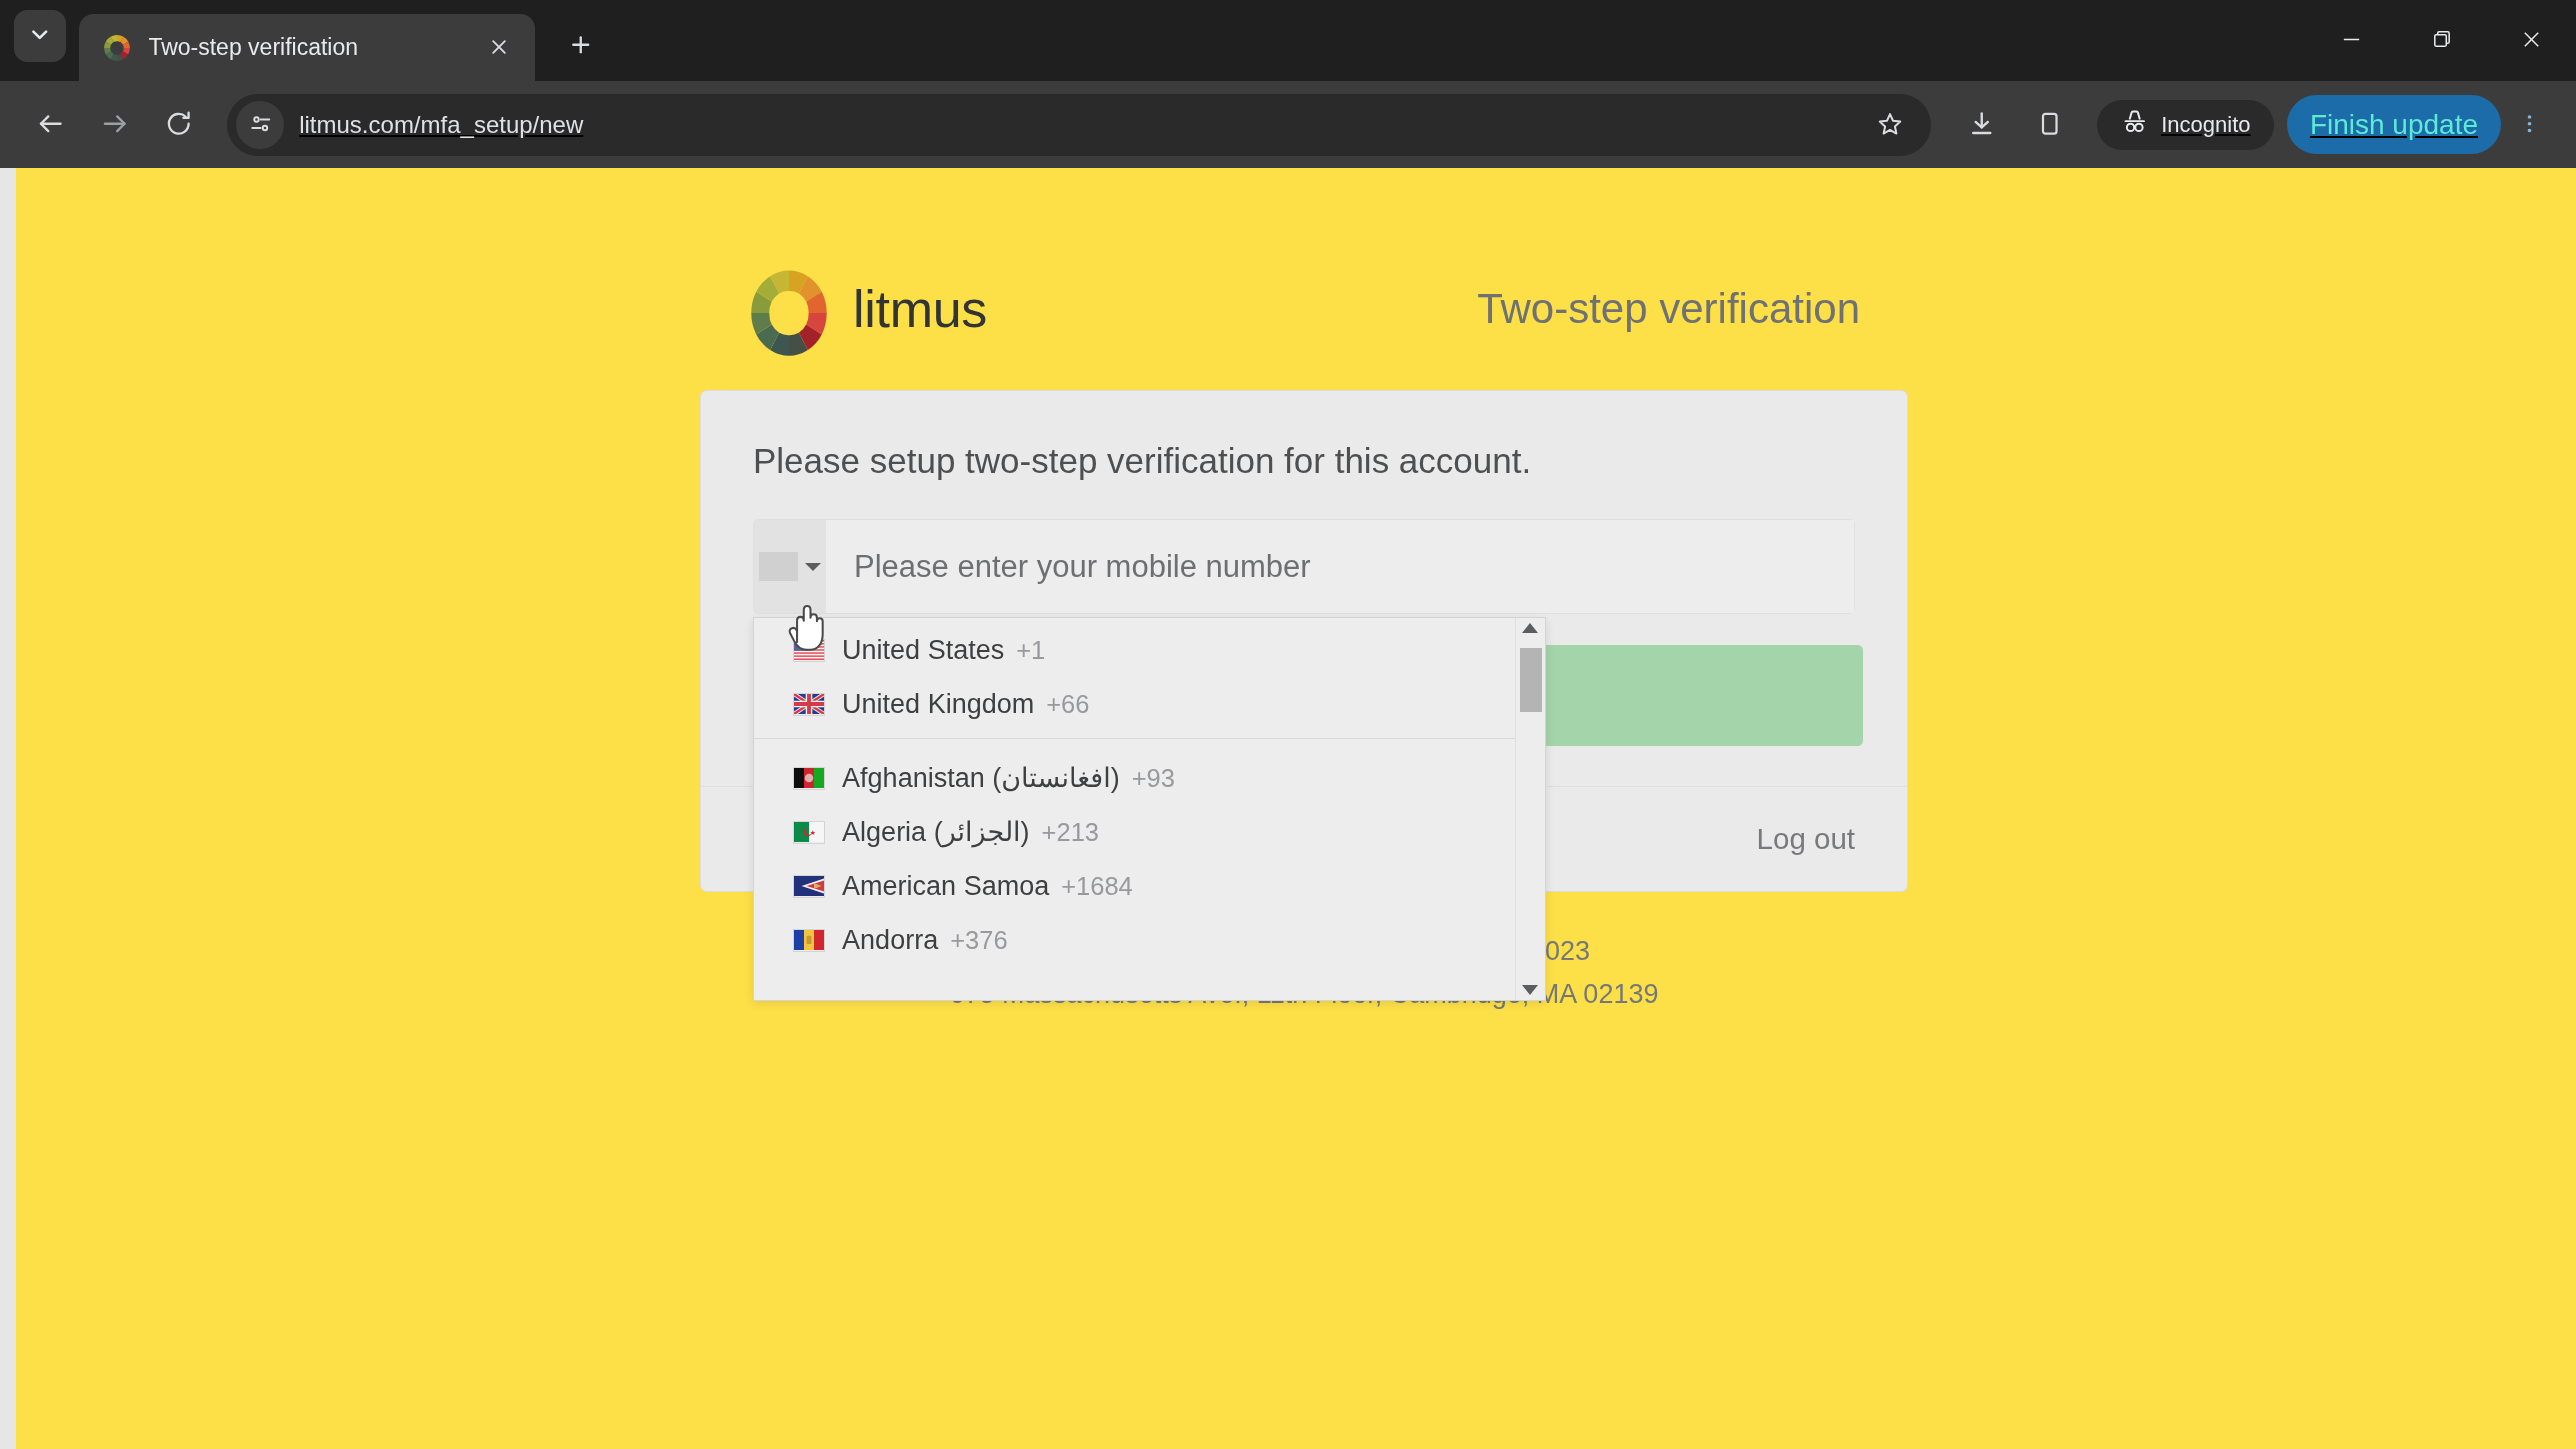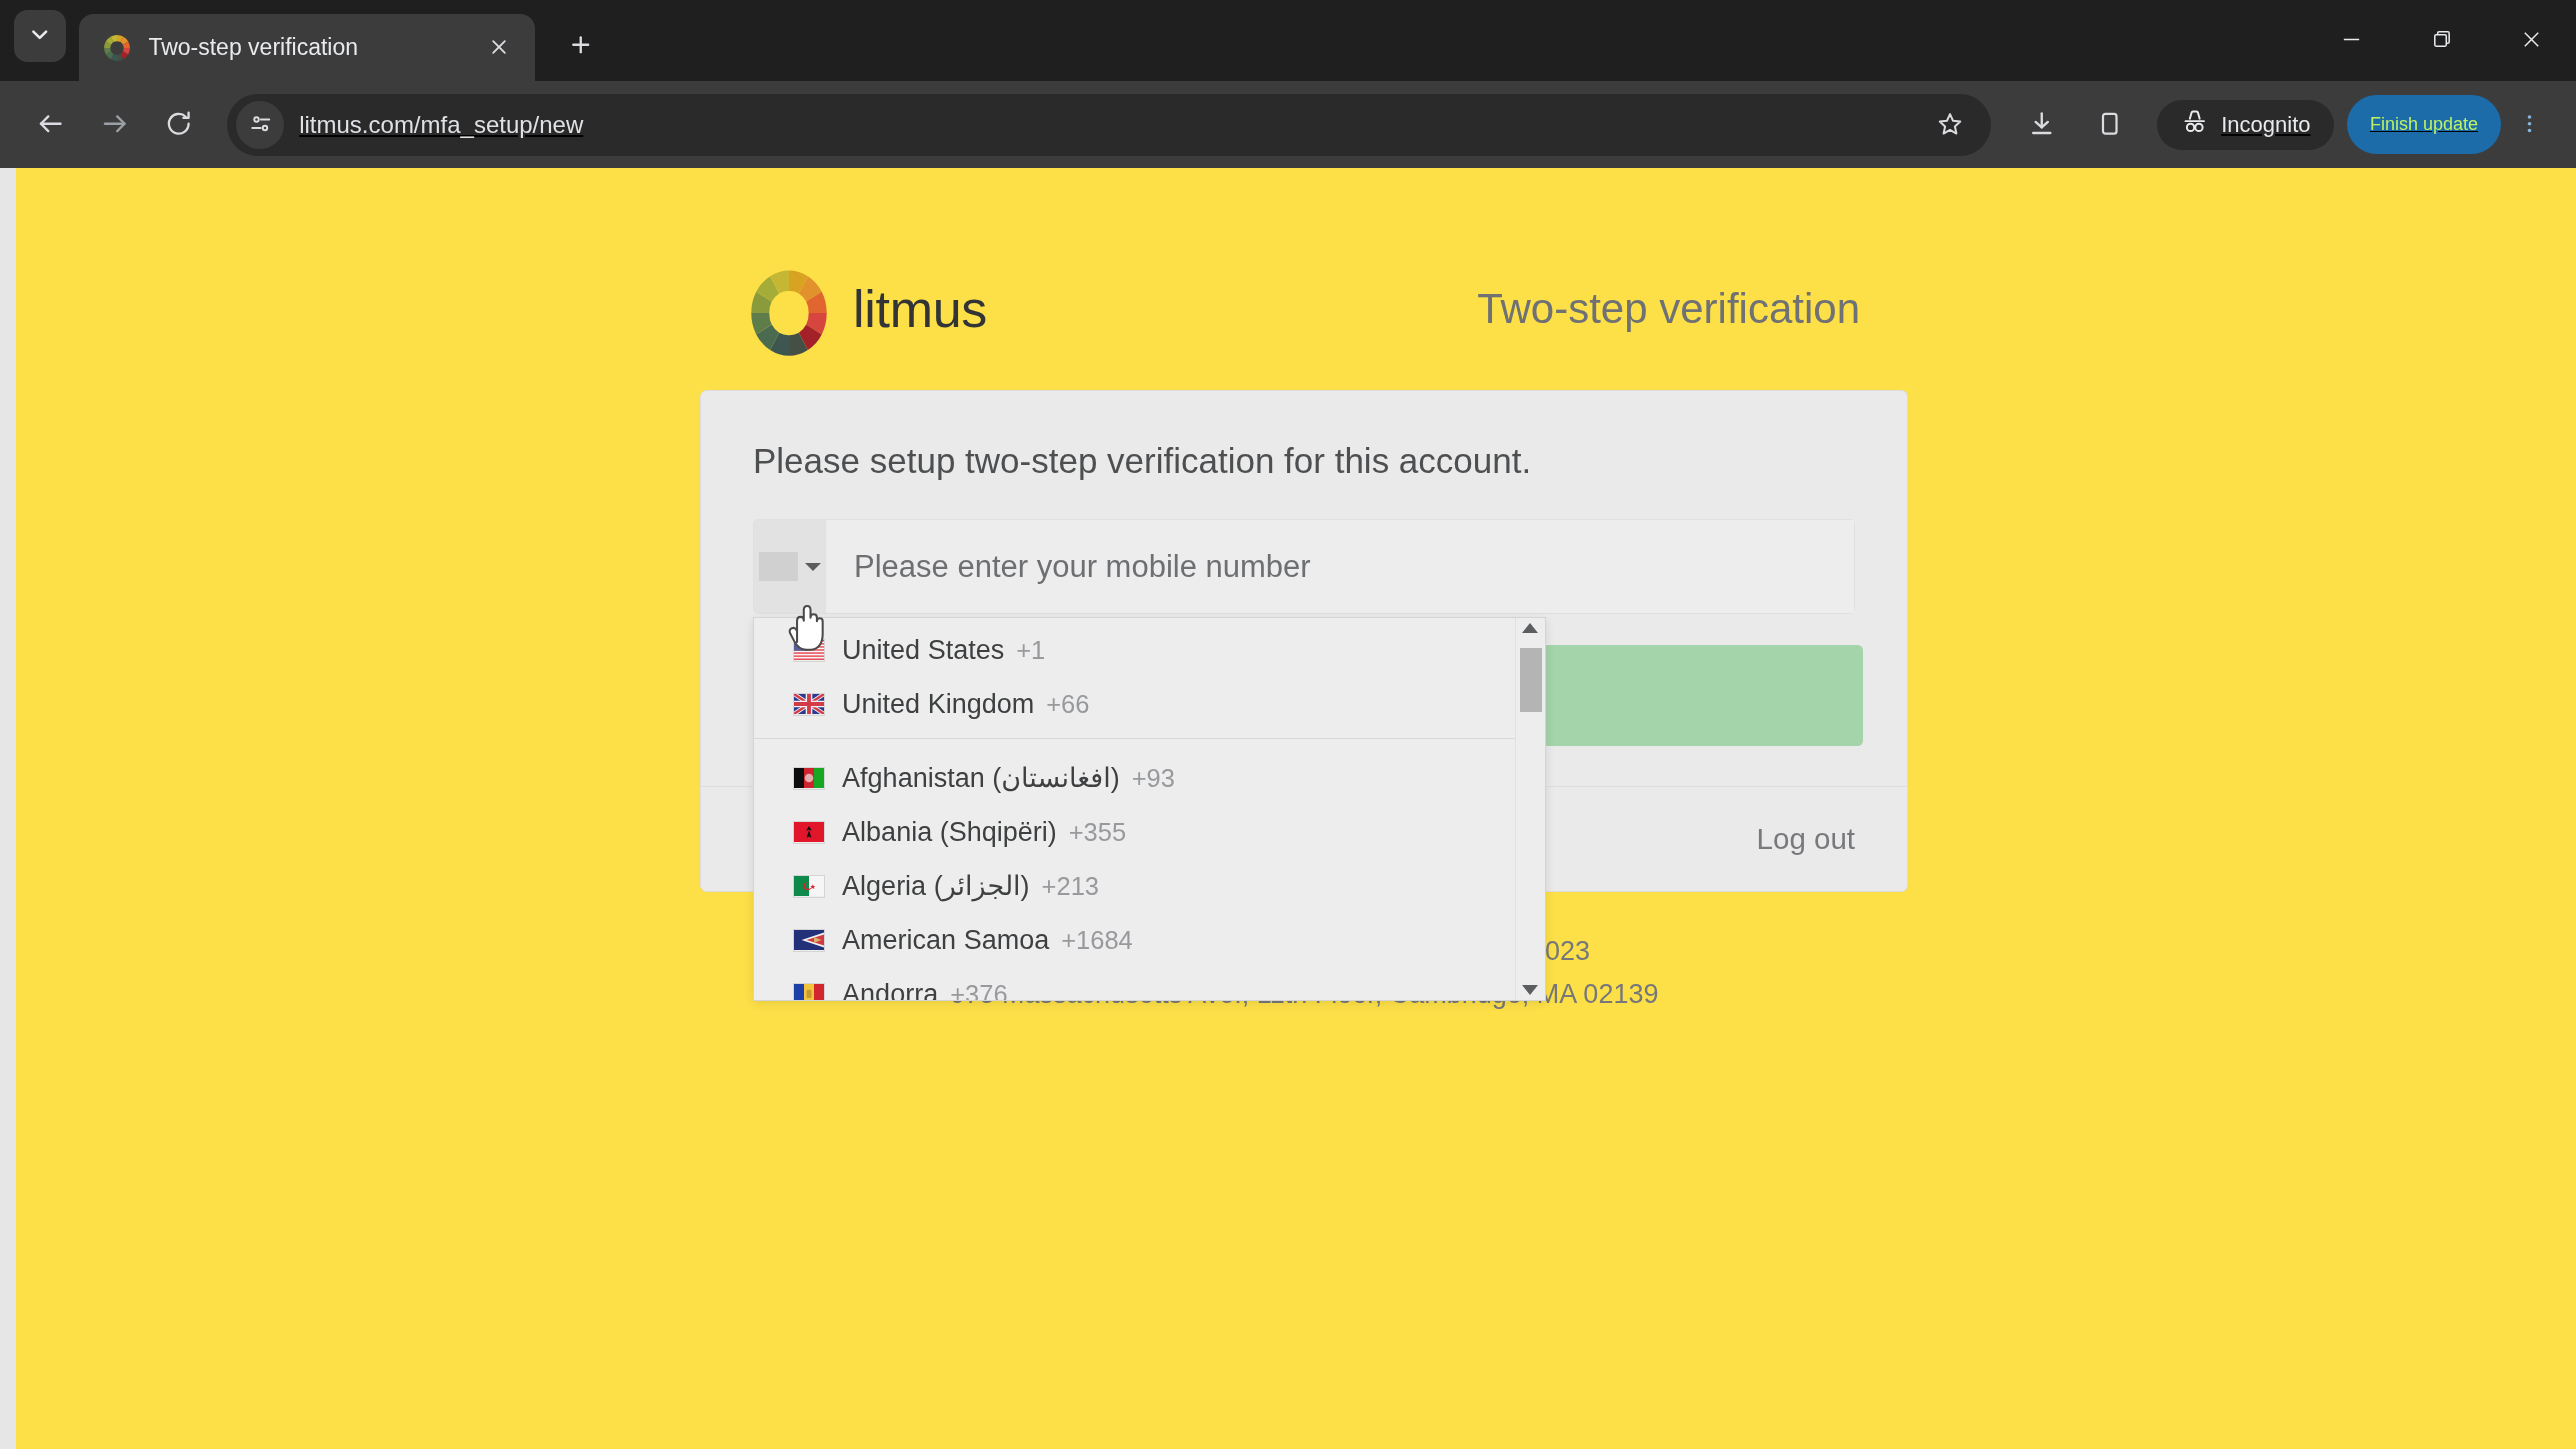--- a/index.html
+++ b/index.html
@@ -109,21 +109,21 @@
     margin-left: 14.8px; flex: 0 0 auto;
   }
   .incognito-pill svg { width: 29.5px; height: 29.5px; margin-right: 12px; }
   .incognito-pill span { color: #e8eaed; font-size: 22px; white-space: nowrap; }
 
   .finish-btn {
     height: 59px; border-radius: 29.5px; background: #1b6ca8;
     display: flex; align-items: center; padding: 0 23px;
     margin-left: 13.4px; flex: 0 0 auto;
   }
-  .finish-btn span { color: #bef264; font-size: 18px; white-space: nowrap; }
+  .finish-btn span { color: #5eead4; font-size: 28px; white-space: nowrap; }
 
   .kebab {
     width: 56px; height: 64px;
     display: flex; align-items: center; justify-content: center;
     flex: 0 0 56px;
   }
   .kebab svg { width: 23px; height: 25.5px; }
 
   
   .viewport {
@@ -550,30 +550,20 @@
                     <span class="flag">
                       <svg viewBox="0 0 24 16" preserveAspectRatio="none">
                         <rect width="8" height="16" fill="#0d0d0d"></rect>
                         <rect x="8" width="8" height="16" fill="#cf2430"></rect>
                         <rect x="16" width="8" height="16" fill="#17a821"></rect>
                         <circle cx="12" cy="8" r="3.4" fill="#e8c7c7" opacity="0.85"></circle>
                       </svg>
                     </span>
                     <span class="cname">Afghanistan (‏افغانستان‎)</span>
                     <span class="dial">+93</span>
-                  </div>
-                  <div class="country-item">
-                    <span class="flag">
-                      <svg viewBox="0 0 24 16" preserveAspectRatio="none">
-                        <rect width="24" height="16" fill="#e2162a"></rect>
-                        <path d="M12,3.2 L14.3,7 L12,6.1 L9.7,7 Z M12,6.6 L14,12.6 L12,11.6 L10,12.6 Z" fill="#111"></path>
-                      </svg>
-                    </span>
-                    <span class="cname">Albania (Shqipëri)</span>
-                    <span class="dial">+355</span>
                   </div>
                   <div class="country-item">
                     <span class="flag">
                       <svg viewBox="0 0 24 16" preserveAspectRatio="none">
                         <rect width="12" height="16" fill="#0d8a4a"></rect>
                         <rect x="12" width="12" height="16" fill="#f6f6f6"></rect>
                         <path d="M14.4,8 a3.4,3.4 0 1,1 -2.2,-3.2 a2.7,2.7 0 1,0 2.2,3.2 z" fill="#d2262f"></path>
                         <path d="M15,6.6 L15.6,8 L17,8.1 L15.9,9 L16.3,10.4 L15,9.6 L13.8,10.4 L14.2,9 L13.1,8.1 L14.5,8 Z" fill="#d2262f"></path>
                       </svg>
                     </span>

